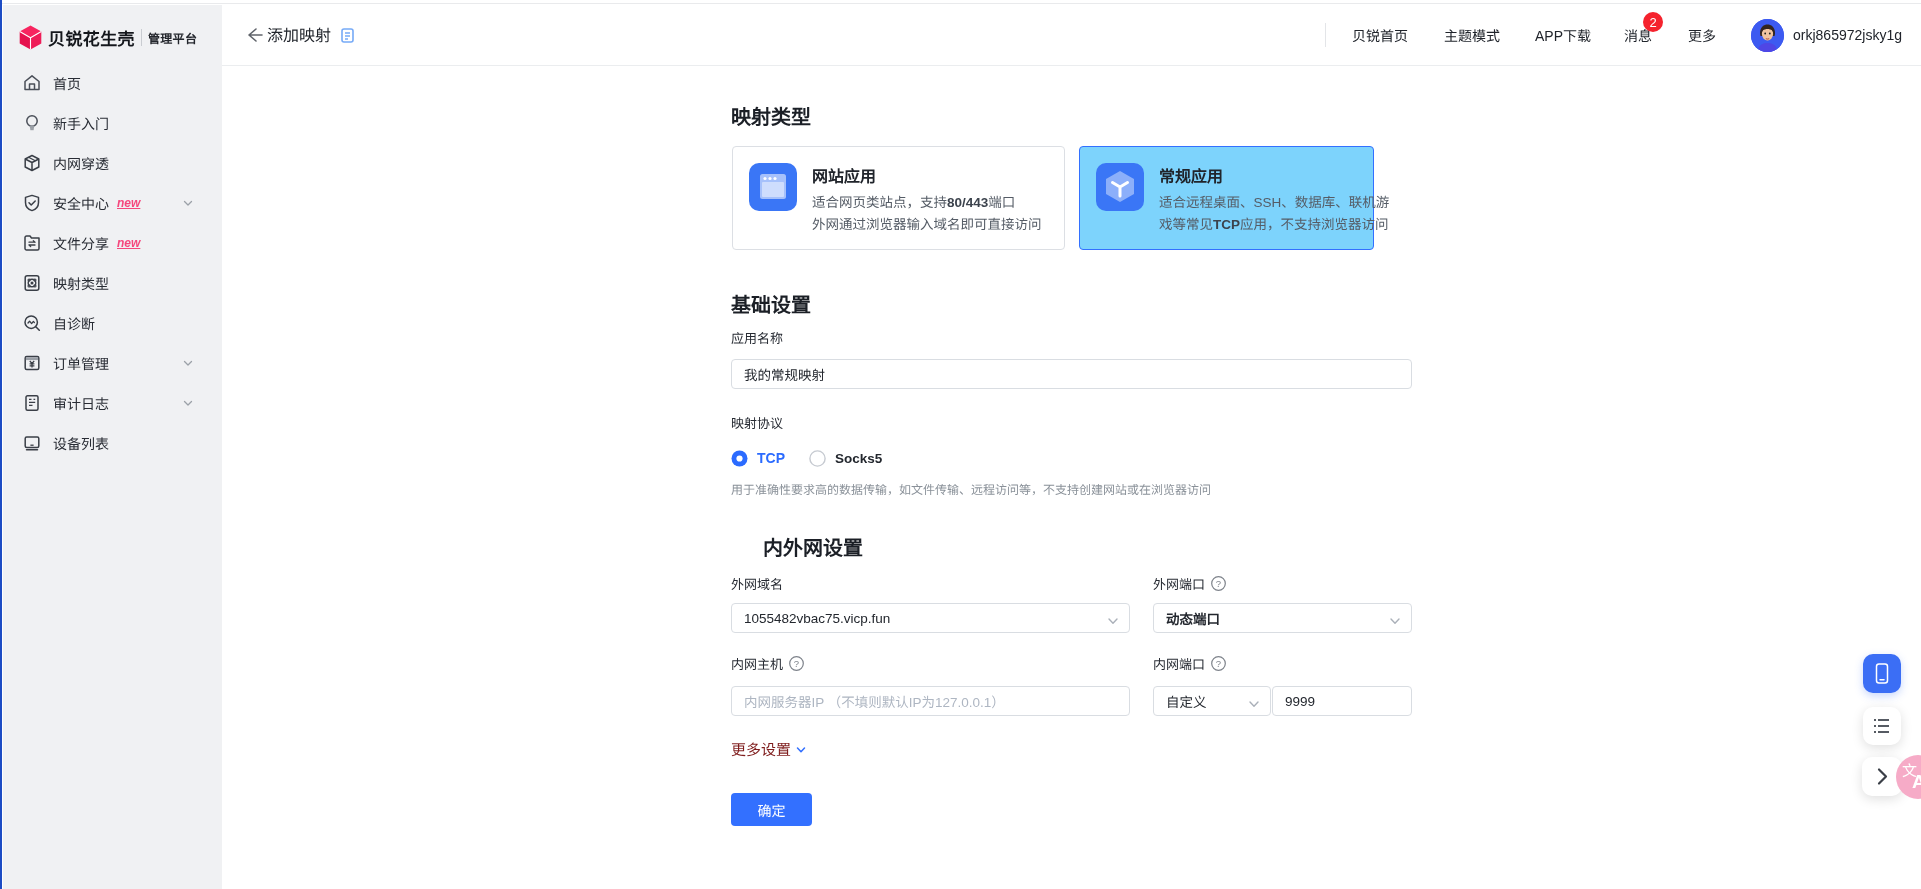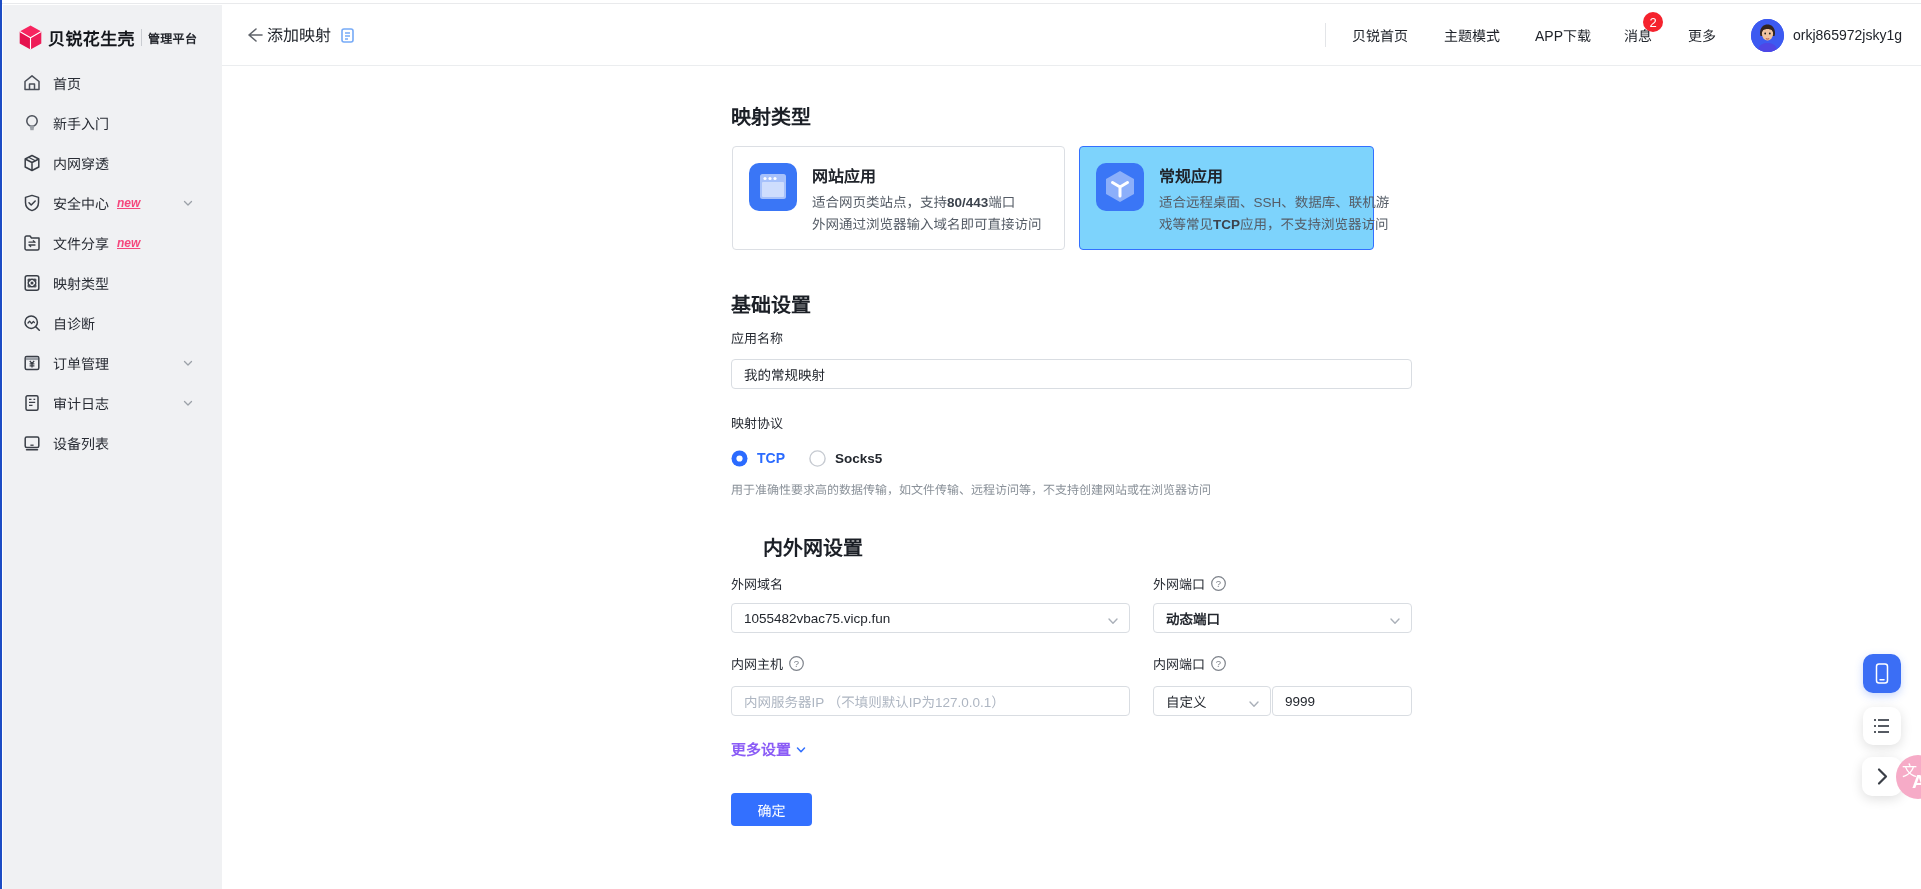--- a/index.html
+++ b/index.html
@@ -50,21 +50,21 @@
 #h-basic { position:absolute; top:223px; left:0; }
 .label { position:absolute; left:0; font-size:13px; color:#272b33; }
 .inp { position:absolute; left:0; height:30px; border:1px solid #d9dde2; border-radius:4px; background:#fff;
   font-size:13.5px; color:#23272e; display:flex; align-items:center; padding-left:12px; }
 .ph { color:#aeb6c2; }
 .radio-row { position:absolute; top:444px; left:0; height:20px; display:flex; align-items:center; }
 .helper { position:absolute; top:470px; left:0; font-size:12px; color:#8a9199; }
 #h-net { position:absolute; top:466px; left:0;margin-left:32px; }
 .sel-chev { position:absolute; right:10px; top:11px; }
 .qm { display:inline-block; vertical-align:-2px; margin-left:6px; }
-.morelink { position:absolute; top:672px; left:0; color:#8b5cf6; font-size:15px;font-weight:bold; }
+.morelink { position:absolute; top:672px; left:0; color:#7f1d1d; font-size:15px; }
 .okbtn { position:absolute; top:727px; left:0; width:81px; height:33px; background:#3370ff; border-radius:4px;
   color:#fff; font-size:14px; display:flex; align-items:center; justify-content:center; }
 
 .fab { position:absolute; border-radius:10px; }
 </style>
 </head>
 <body>
 <div class="leftstripe"></div>
 <div class="topstrip"></div>
 

